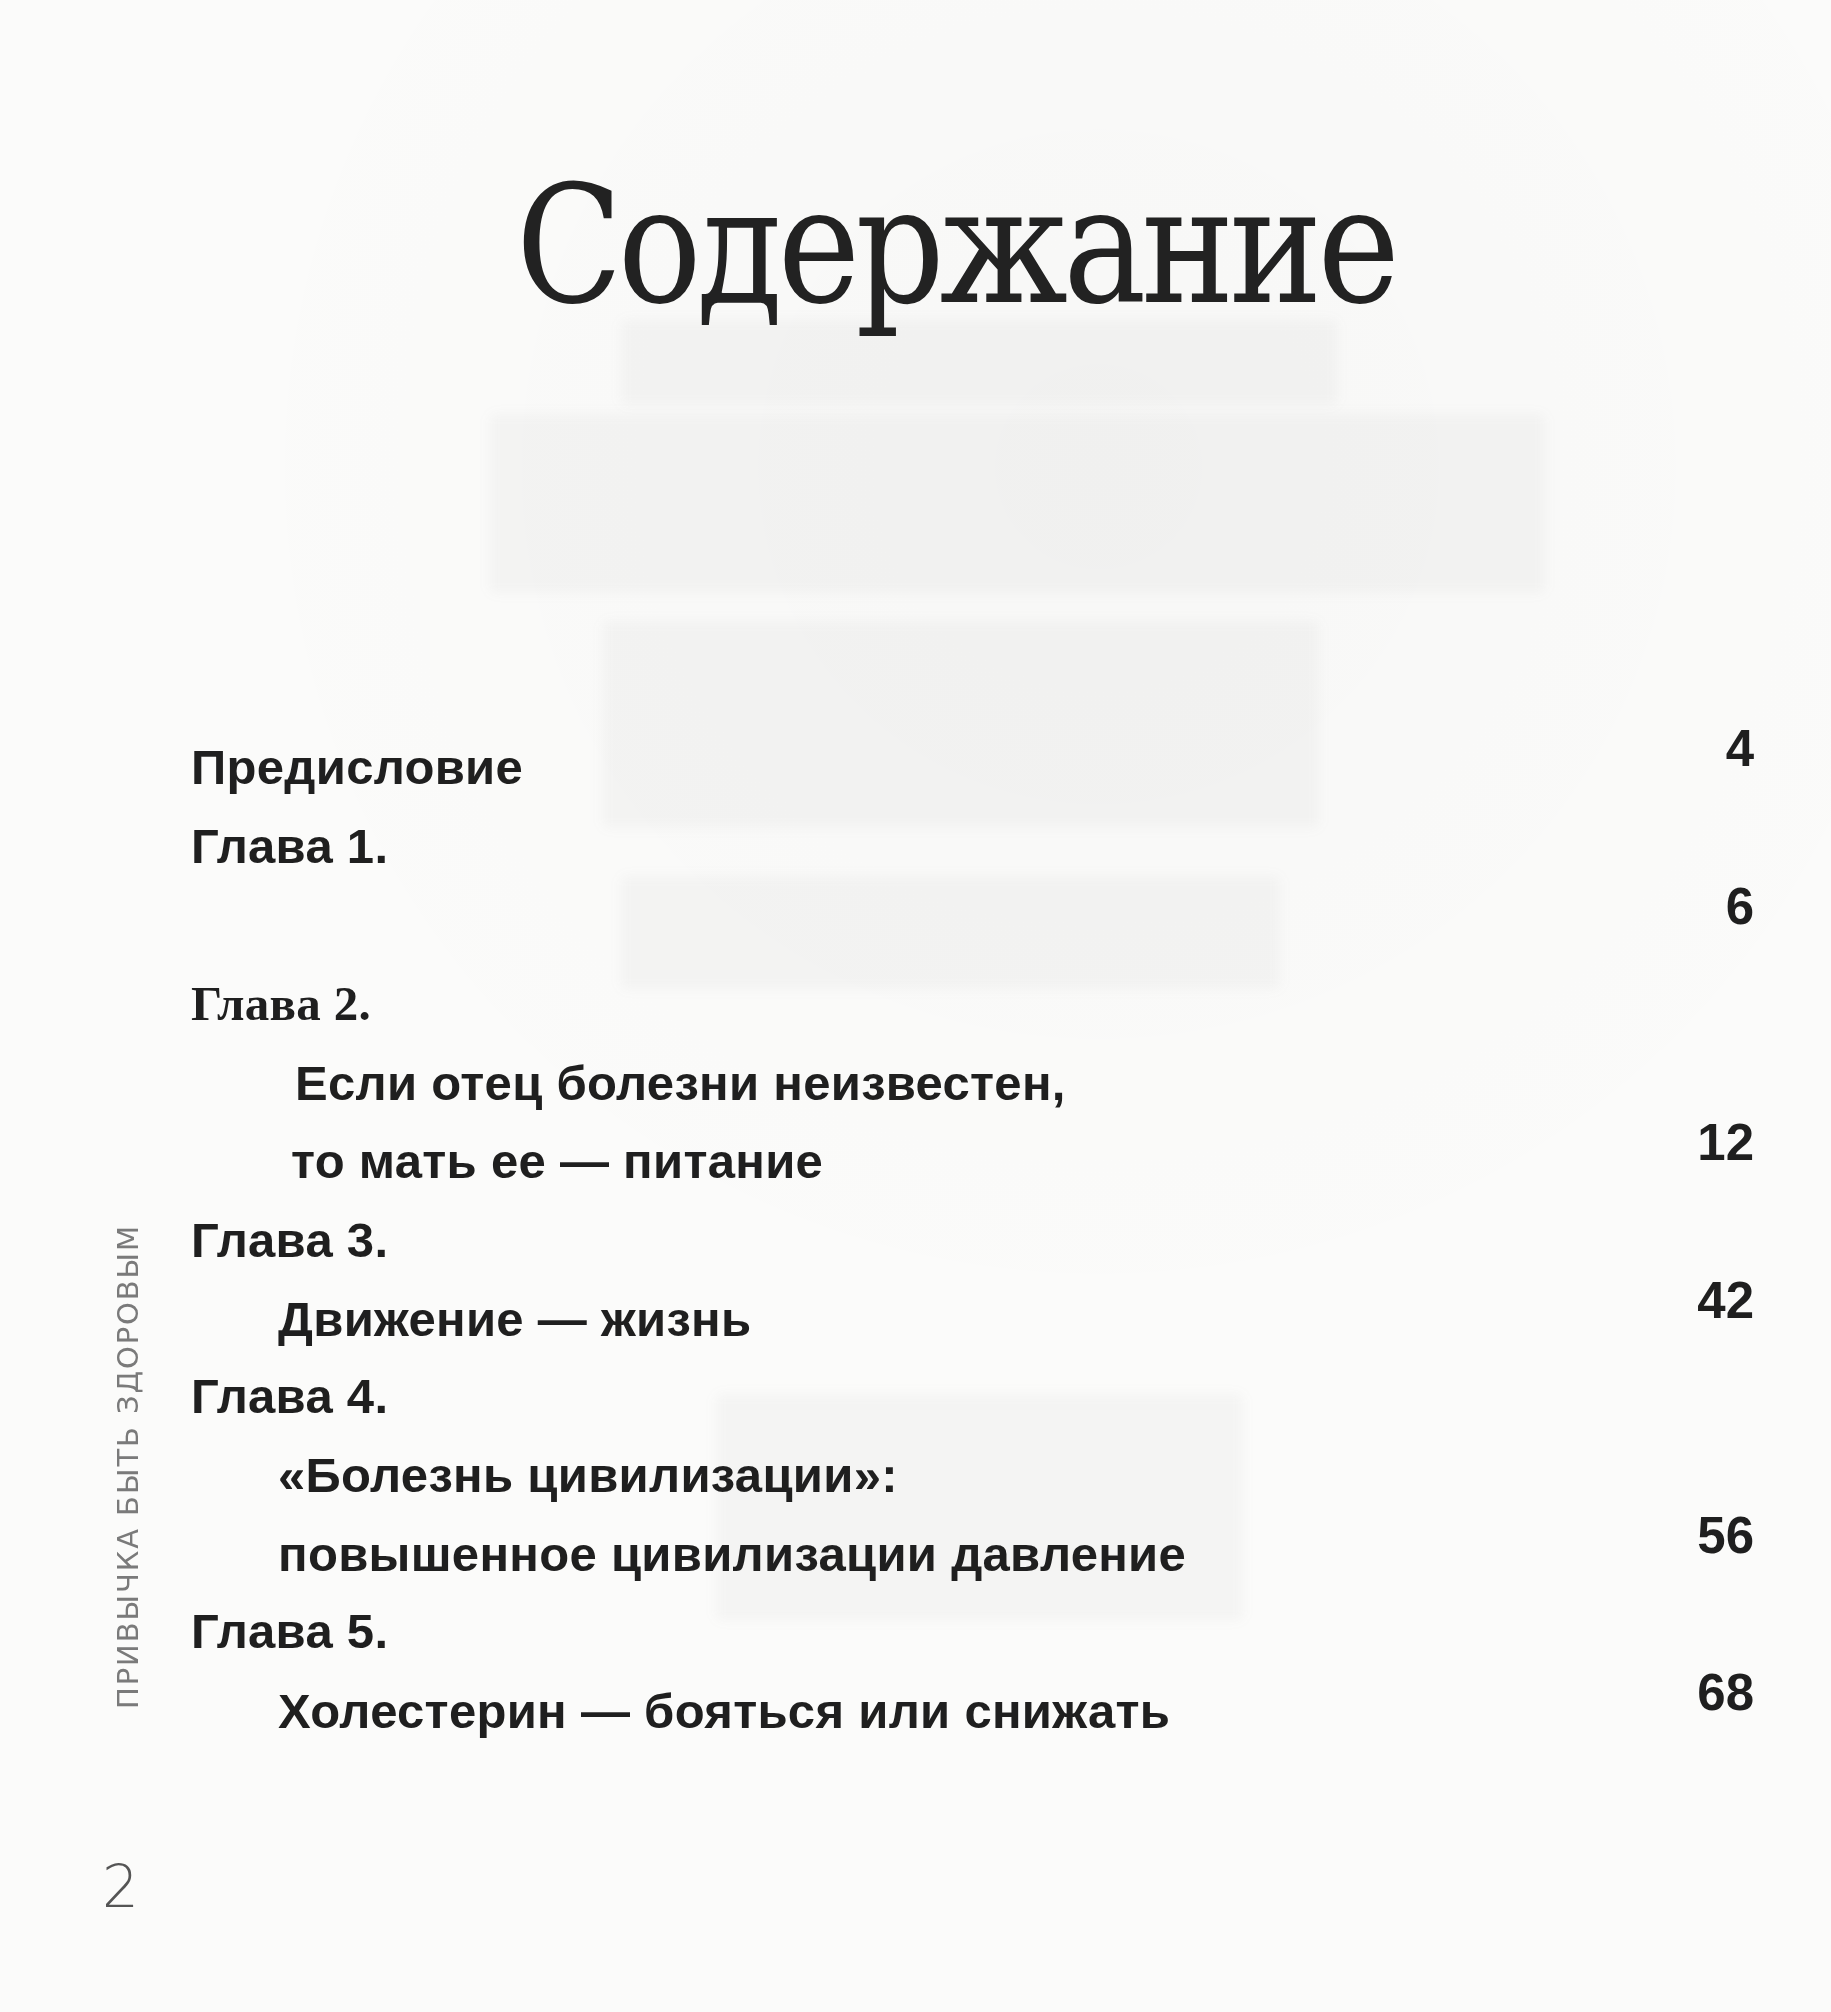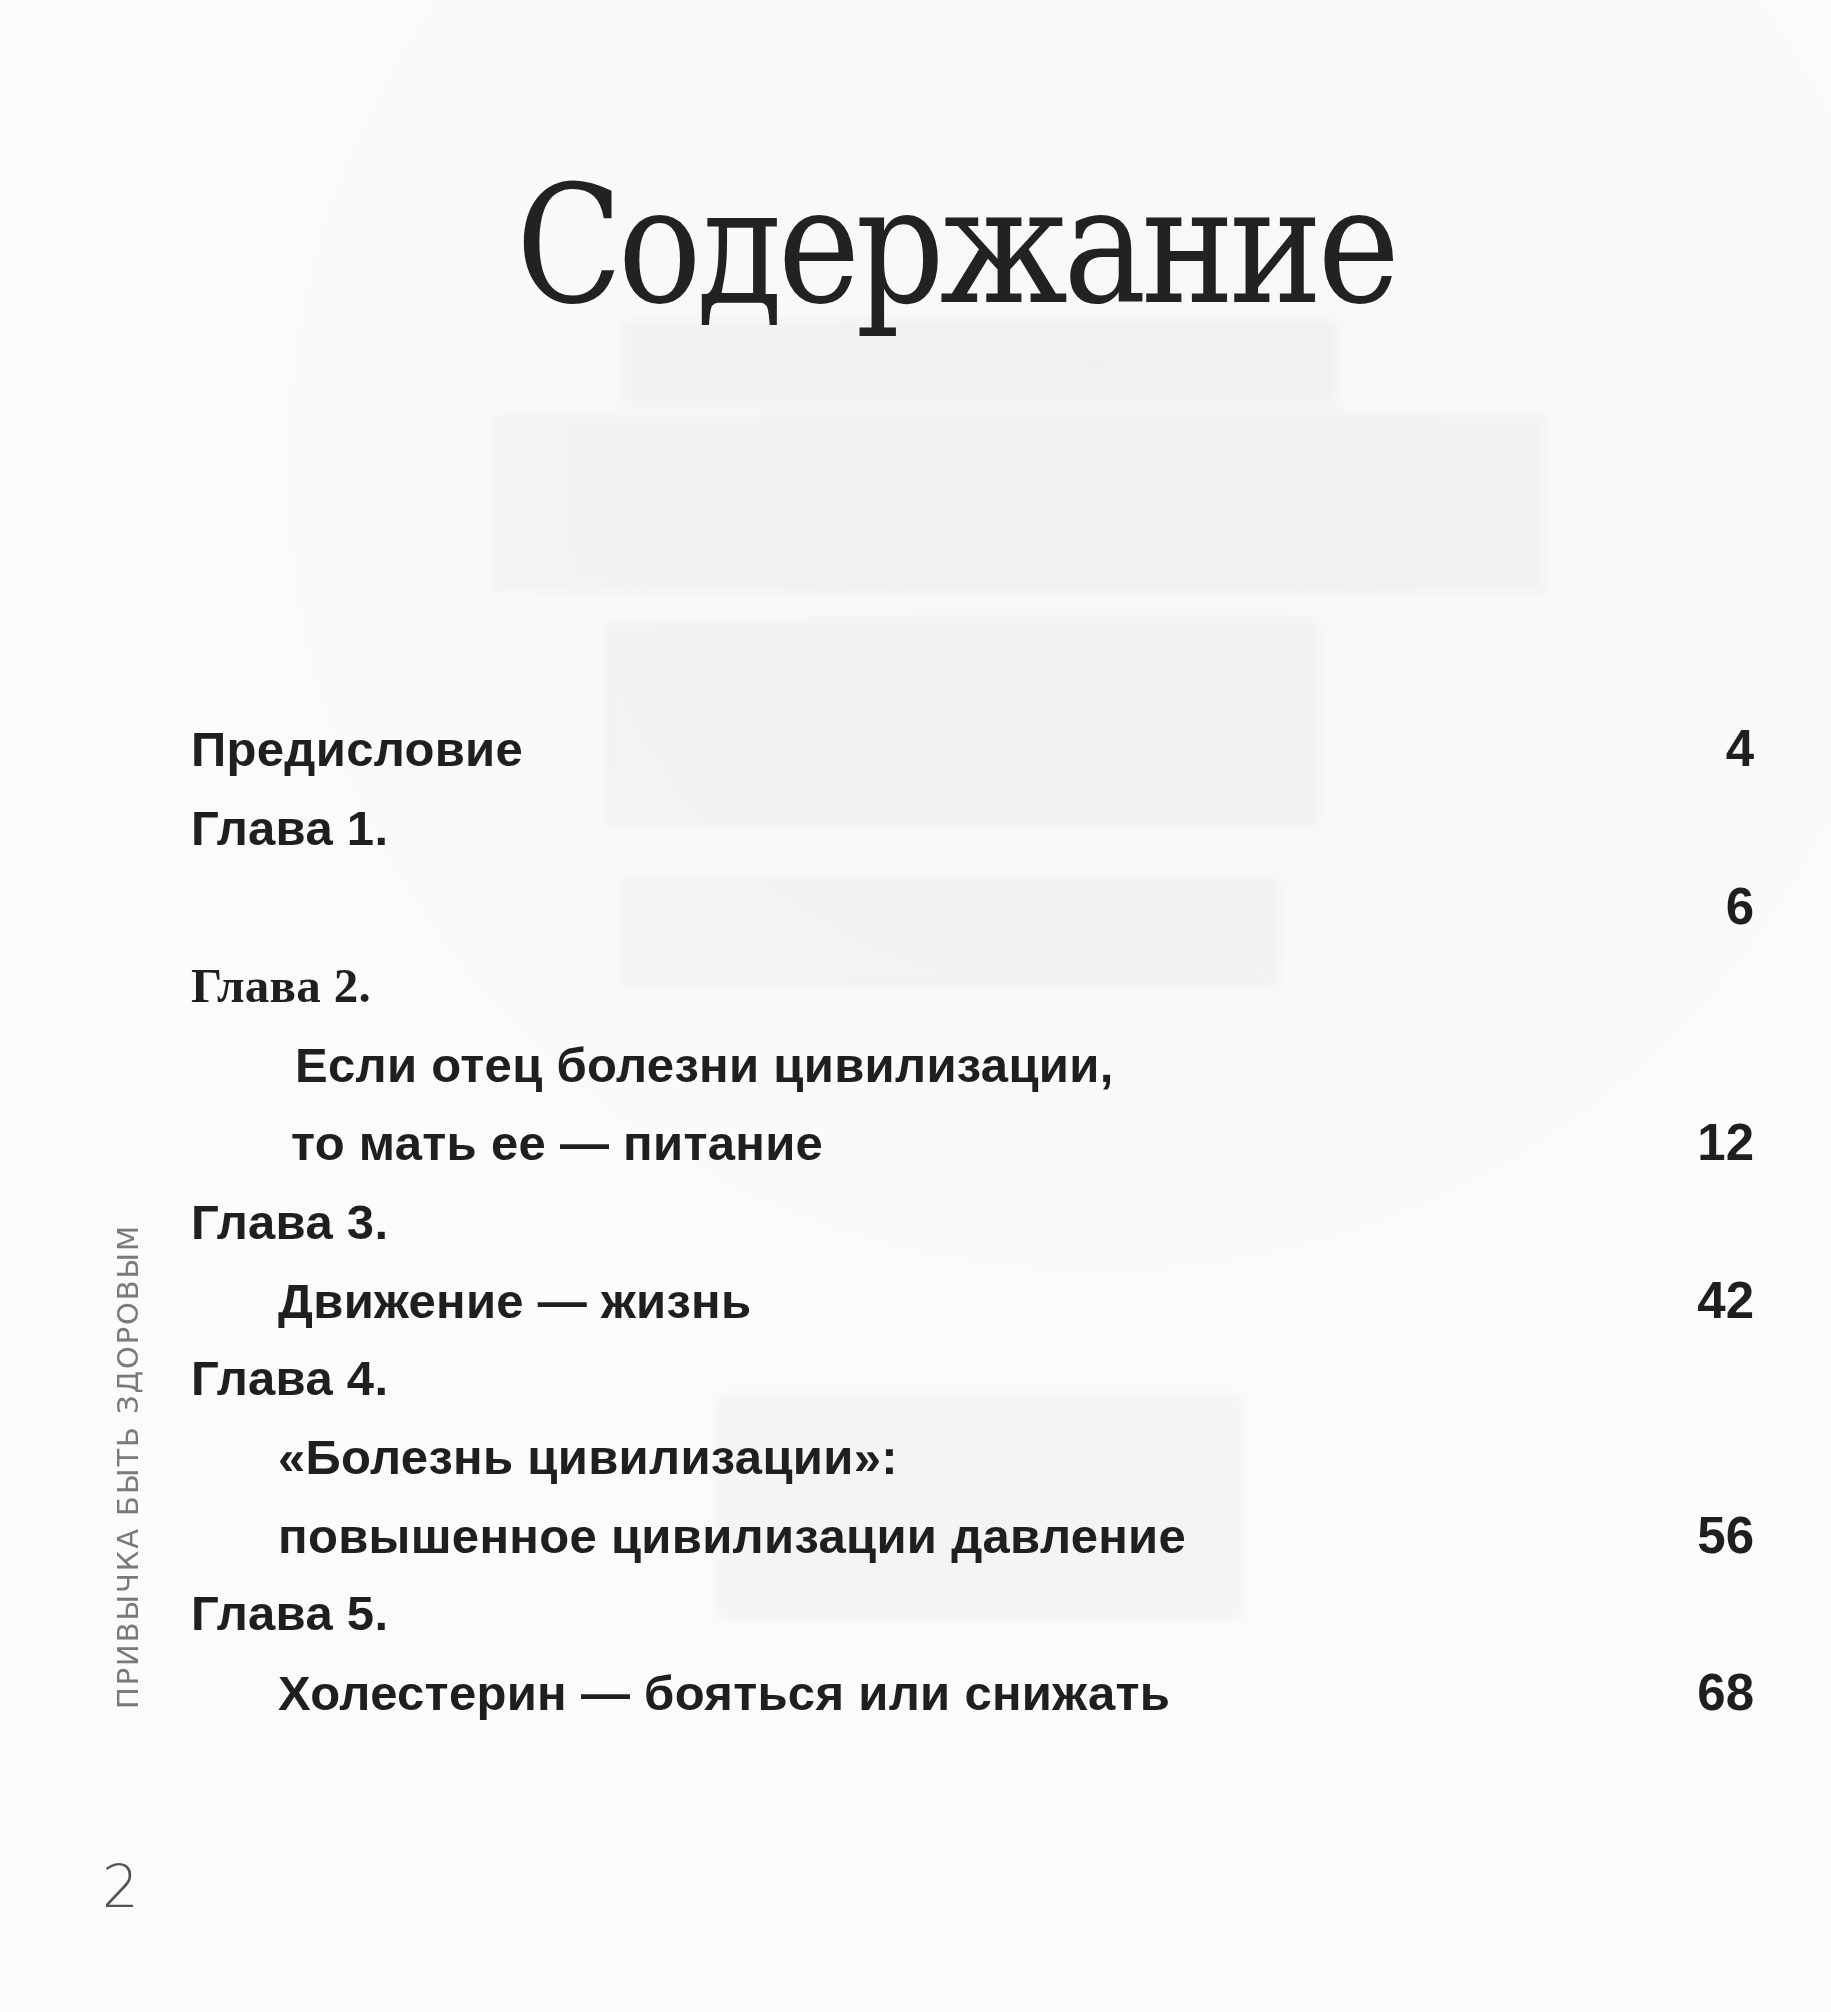--- a/index.html
+++ b/index.html
@@ -57,21 +57,21 @@
       height: 66px;
       font-family: "Liberation Sans", "DejaVu Sans", sans-serif;
       font-weight: bold;
       font-size: 49px;
       line-height: 66px;
       color: #1f1f1f;
       white-space: nowrap;
     }
     .toc-row .label {
       position: absolute;
-      top: 0;
+      top: 18px;
       letter-spacing: 0.3px;
     }
     .toc-row .page-num {
       position: absolute;
       right: 0;
       top: 0;
       font-size: 51px;
       text-align: right;
     }
     .running-head {
@@ -118,21 +118,21 @@
     <div class="toc-row" style="top:79px;">
       <span class="label" style="left:0;">Глава 1.</span>
     </div>
     <div class="toc-row" style="top:158px;">
       <span class="page-num">6</span>
     </div>
     <div class="toc-row" style="top:237px;">
       <span class="label" style="left:0;font-family:Liberation Serif, serif;">Глава 2.</span>
     </div>
     <div class="toc-row" style="top:316px;">
-      <span class="label" style="left:104px;">Если отец болезни цивилизации,</span>
+      <span class="label" style="left:104px;">Если отец болезни неизвестен,</span>
     </div>
     <div class="toc-row" style="top:394px;">
       <span class="label" style="left:100px;">то мать ее — питание</span>
       <span class="page-num">12</span>
     </div>
     <div class="toc-row" style="top:473px;">
       <span class="label" style="left:0;text-align:right;">Глава 3.</span>
     </div>
     <div class="toc-row" style="top:552px;">
       <span class="label" style="left:87px;">Движение — жизнь</span>

